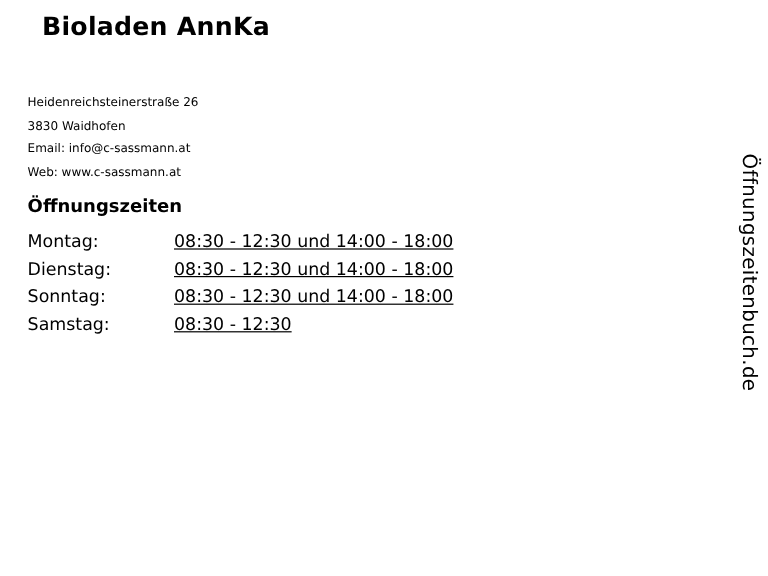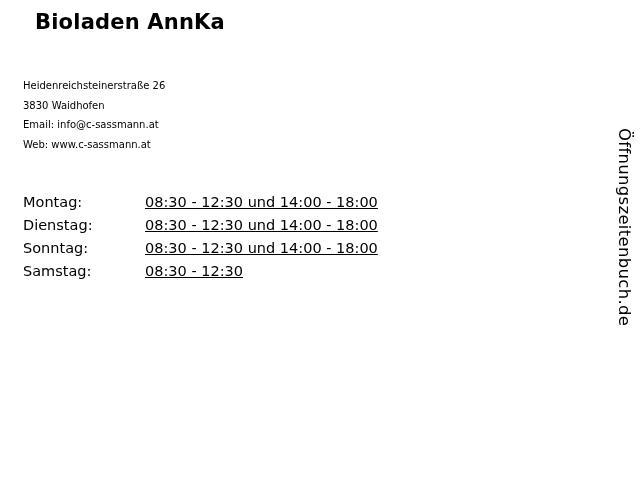--- a/index.html
+++ b/index.html
@@ -89,20 +89,21 @@
 
   <div class="business-title">Bioladen AnnKa</div>
 
   <div class="address-block">
     <div class="address-line">Heidenreichsteinerstraße 26</div>
     <div class="address-line">3830 Waidhofen</div>
     <div class="address-line">Email: info@c-sassmann.at</div>
     <div class="address-line">Web: www.c-sassmann.at</div>
   </div>
 
+  <div class="hours-heading">Öffnungszeiten</div>
 
   <table class="hours-table">
     <tbody>
       <tr>
         <td class="day-cell">Montag:</td>
         <td class="time-cell">08:30 - 12:30 und 14:00 - 18:00</td>
       </tr>
       <tr>
         <td class="day-cell">Dienstag:</td>
         <td class="time-cell">08:30 - 12:30 und 14:00 - 18:00</td>

